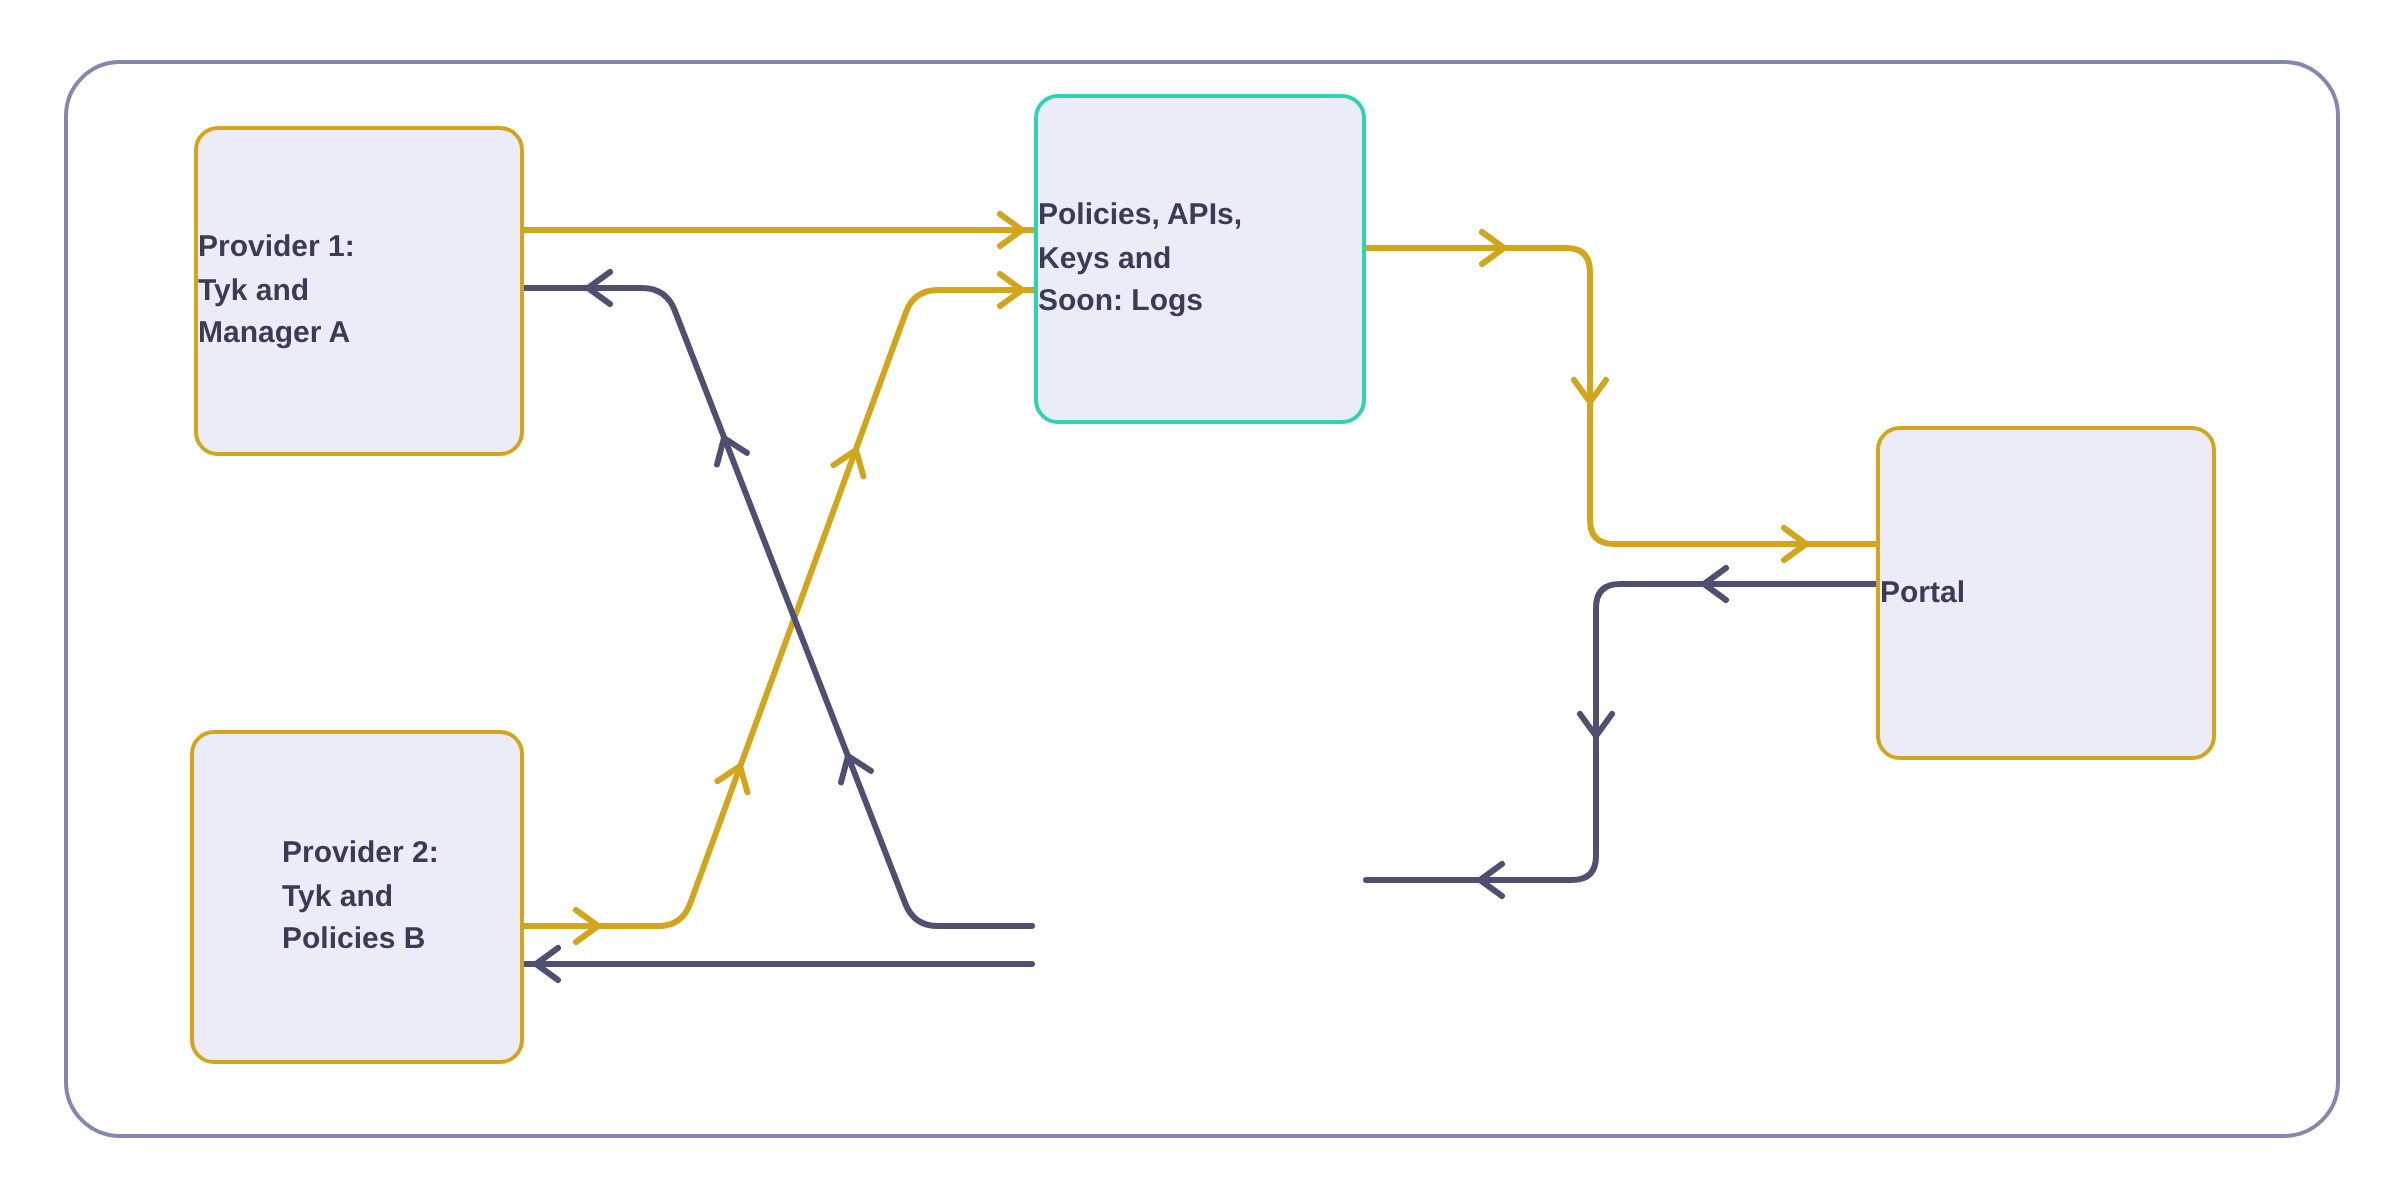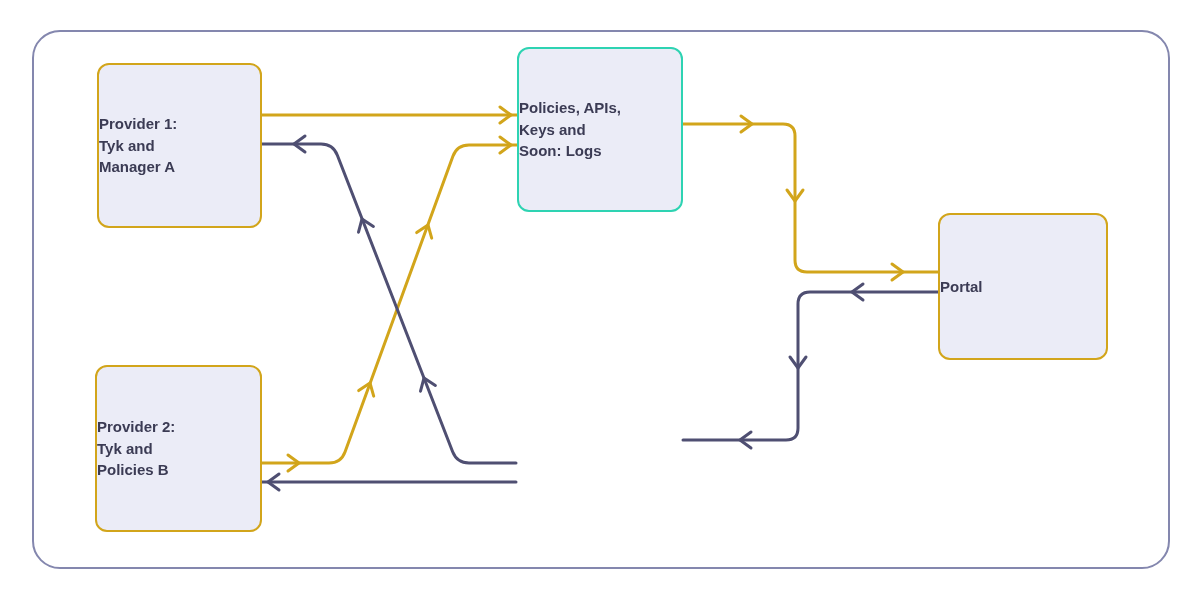--- a/index.html
+++ b/index.html
@@ -109,30 +109,30 @@
       <path d="M279,474 L268,482 L279,490"></path>
     </g>
   </svg>
 
   <div class="node gold-border" style="left:97px; top:63px; width:165px; height:165px;">
     <span>Provider 1:</span>
     <span>Tyk and</span>
     <span>Manager A</span>
   </div>
 
-  <div class="node gold-border" style="left:95px; top:365px; width:167px; height:167px;">
+  <div class="node gold-border" style="left:95px; top:365px; width:167px; height:167px;padding-left:44px;">
     <span>Provider 2:</span>
     <span>Tyk and</span>
     <span>Policies B</span>
   </div>
 
   <div class="node teal-border" style="left:517px; top:47px; width:166px; height:165px;">
     <span>Policies, APIs,</span>
     <span>Keys and</span>
     <span>Soon: Logs</span>
   </div>
 
 
-  <div class="node gold-border" style="left:938px; top:213px; width:170px; height:147px;">
+  <div class="node gold-border" style="left:938px; top:213px; width:170px; height:167px;">
     <span>Portal</span>
   </div>
 
 </div>
 
 </body></html>

